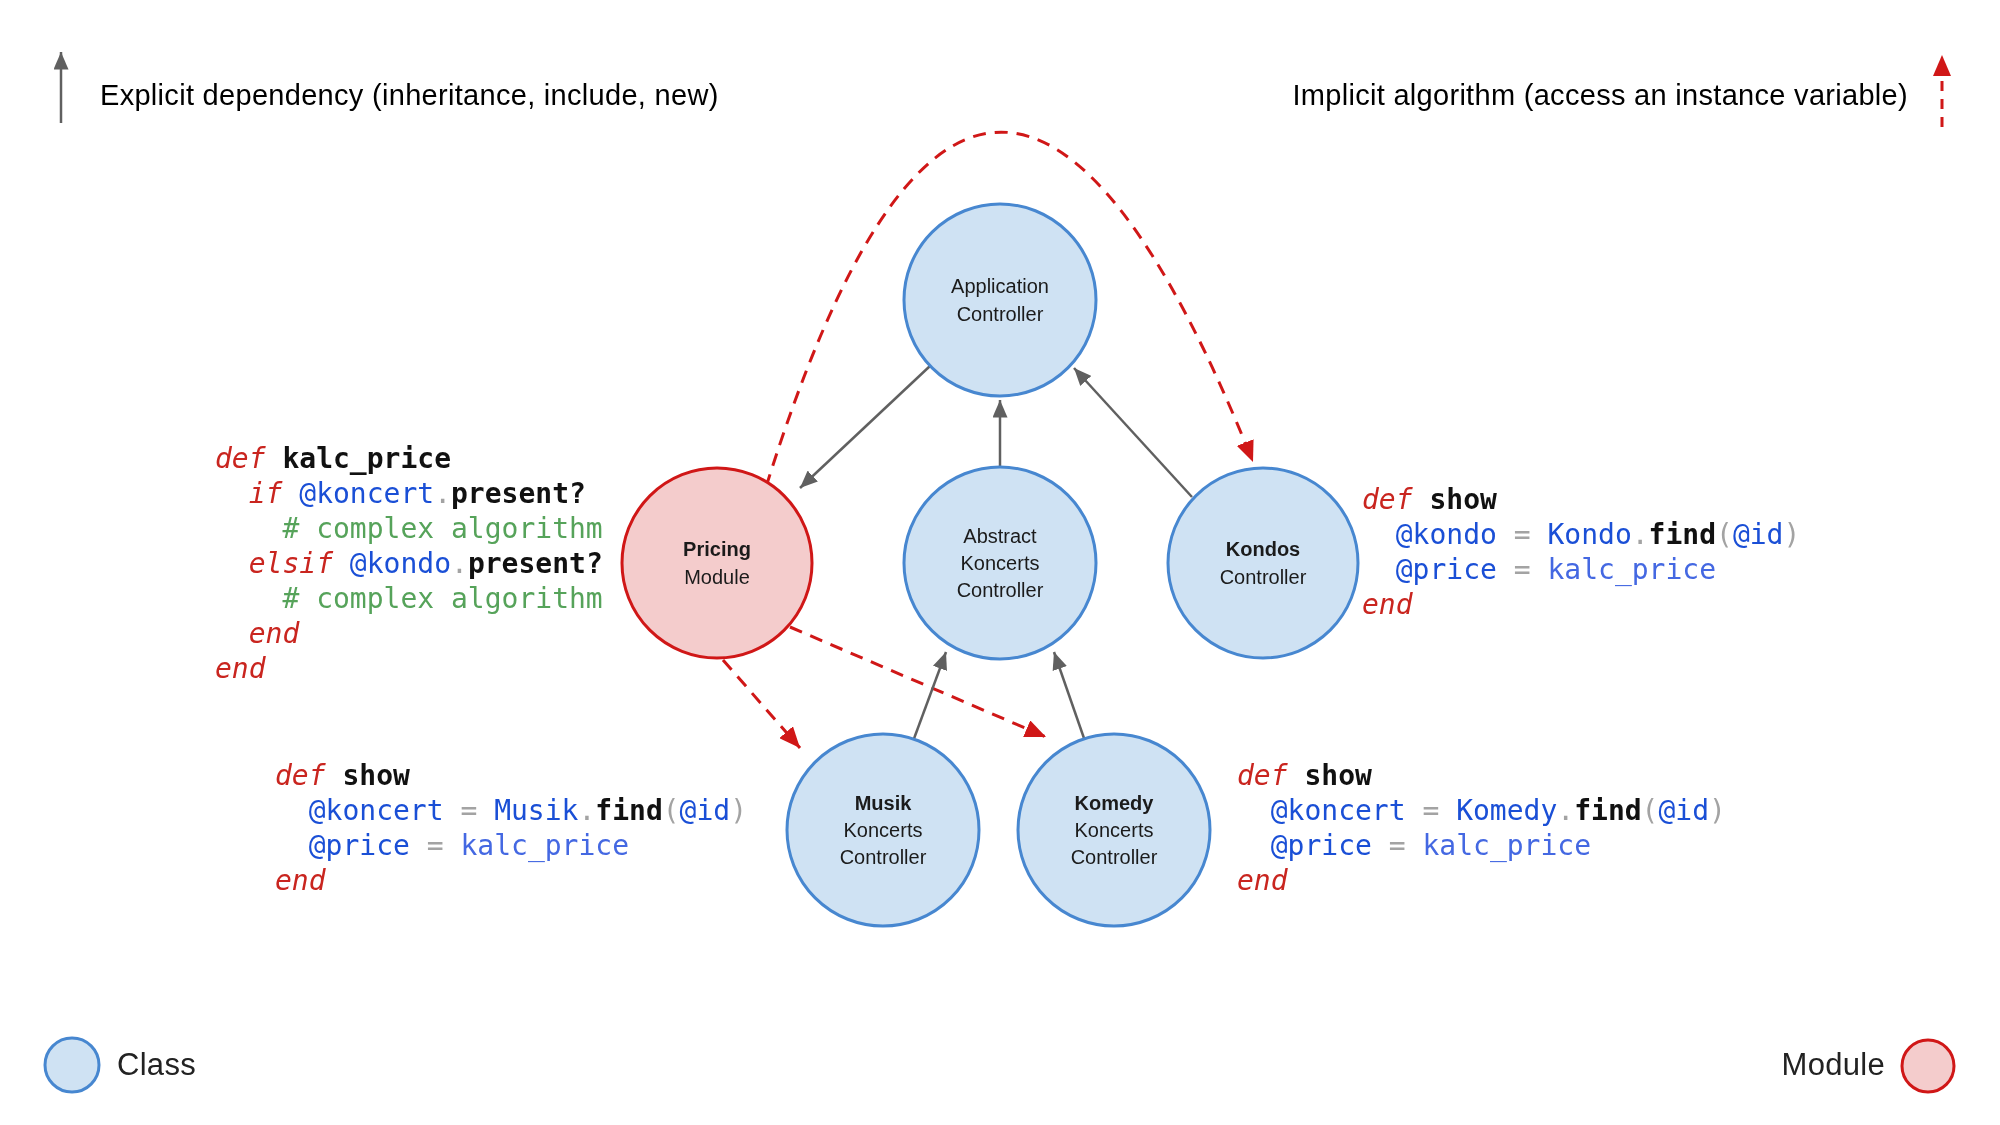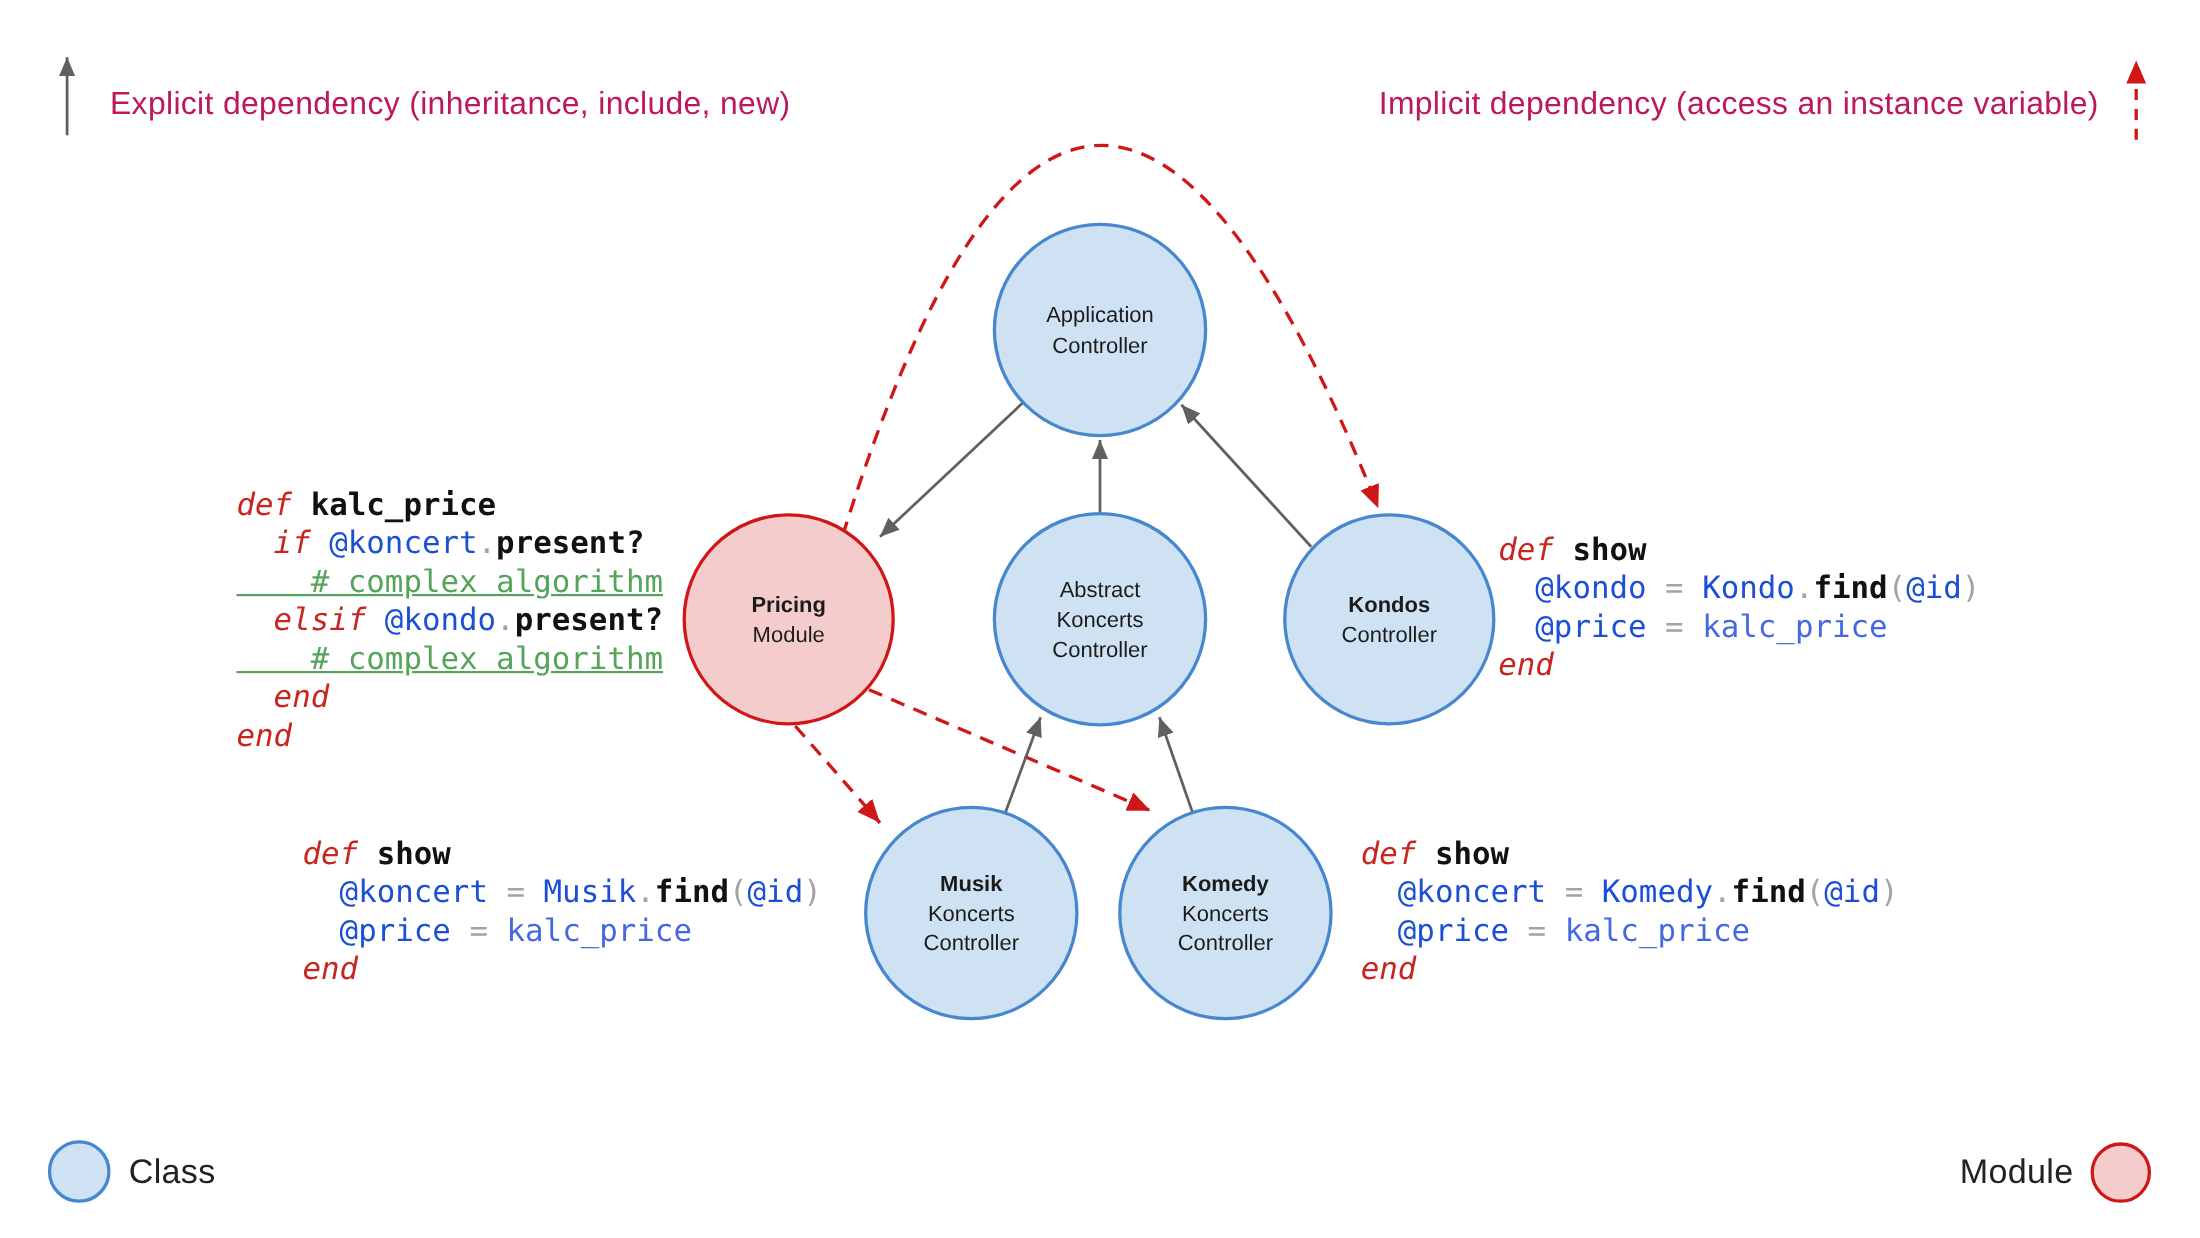--- a/index.html
+++ b/index.html
@@ -6,30 +6,30 @@
   #stage{position:relative;width:2000px;height:1125px;background:#ffffff;overflow:hidden;
          font-family:"Liberation Sans",sans-serif;}
   svg{position:absolute;left:0;top:0;}
   .node-blue{fill:#cfe2f3;stroke:#4787d0;stroke-width:3;}
   .node-pink{fill:#f4cccc;stroke:#d01717;stroke-width:3;}
   .exp{stroke:#606060;stroke-width:2.5;fill:none;}
   .imp{stroke:#d01717;stroke-width:3;fill:none;stroke-dasharray:13 9;}
   .imp-legend{stroke:#d01717;stroke-width:3;fill:none;stroke-dasharray:10 8;}
   .nlabel{font-family:"Liberation Sans",sans-serif;font-size:20px;fill:#1b1b1b;text-anchor:middle;}
   .nb{font-weight:700;}
-  .toplegend{position:absolute;top:79px;font-size:29px;letter-spacing:.3px;color:#be185d;white-space:nowrap;}
+  .toplegend{position:absolute;top:79px;font-size:29px;letter-spacing:.3px;color:#000000;white-space:nowrap;}
   .botlegend{position:absolute;top:1047px;font-size:31px;letter-spacing:.3px;color:#222222;white-space:nowrap;text-align:center;}
   .code{position:absolute;font-family:"DejaVu Sans Mono","Liberation Mono",monospace;
         font-size:28px;line-height:35px;white-space:pre;}
   .cl{white-space:pre;}
   .tk-kw{color:#c9251f;font-style:italic;}
   .tk-name{color:#111111;font-weight:700;}
   .tk-var{color:#1a4fd6;font-weight:400;}
   .tk-call{color:#4468e2;}
-  .tk-com{color:#56a35a;text-decoration:underline;}
+  .tk-com{color:#56a35a;}
   .tk-pun{color:#a3a3a3;}
 </style>
 </head>
 <body>
 
 <div id="stage">
 
   <svg width="2000" height="1125" viewBox="0 0 2000 1125">
     <defs>
       <marker id="mGray" markerWidth="7" markerHeight="6" refX="7" refY="3" orient="auto">
@@ -79,21 +79,21 @@
 
     <text class="nlabel nb" x="1114" y="810">Komedy</text>
     <text class="nlabel" x="1114" y="837">Koncerts</text>
     <text class="nlabel" x="1114" y="864">Controller</text>
 
     <circle cx="72" cy="1065" r="27" class="node-blue"></circle>
     <circle cx="1928" cy="1066" r="26" class="node-pink"></circle>
   </svg>
 
   <div class="toplegend" style="left:100px;">Explicit dependency (inheritance, include, new)</div>
-  <div class="toplegend" style="right:92px;">Implicit dependency (access an instance variable)</div>
+  <div class="toplegend" style="right:92px;">Implicit algorithm (access an instance variable)</div>
 
   <div class="botlegend" style="left:117px;">Class</div>
   <div class="botlegend" style="right:115px;">Module</div>
 
   <div class="code" style="left:215px;top:441px;"><div class="cl"><span class="tk-kw">def </span><span class="tk-name">kalc_price</span></div><div class="cl"><span class="tk-kw">  if </span><span class="tk-var">@koncert</span><span class="tk-pun">.</span><span class="tk-name">present?</span></div><div class="cl"><span class="tk-com">    # complex algorithm</span></div><div class="cl"><span class="tk-kw">  elsif </span><span class="tk-var">@kondo</span><span class="tk-pun">.</span><span class="tk-name">present?</span></div><div class="cl"><span class="tk-com">    # complex algorithm</span></div><div class="cl"><span class="tk-kw">  end</span></div><div class="cl"><span class="tk-kw">end</span></div></div>
   <div class="code" style="left:1362px;top:482px;"><div class="cl"><span class="tk-kw">def </span><span class="tk-name">show</span></div><div class="cl"><span class="tk-pun">  </span><span class="tk-var">@kondo</span><span class="tk-pun"> = </span><span class="tk-var">Kondo</span><span class="tk-pun">.</span><span class="tk-name">find</span><span class="tk-pun">(</span><span class="tk-var">@id</span><span class="tk-pun">)</span></div><div class="cl"><span class="tk-pun">  </span><span class="tk-var">@price</span><span class="tk-pun"> = </span><span class="tk-call">kalc_price</span></div><div class="cl"><span class="tk-kw">end</span></div></div>
   <div class="code" style="left:275px;top:758px;"><div class="cl"><span class="tk-kw">def </span><span class="tk-name">show</span></div><div class="cl"><span class="tk-pun">  </span><span class="tk-var">@koncert</span><span class="tk-pun"> = </span><span class="tk-var">Musik</span><span class="tk-pun">.</span><span class="tk-name">find</span><span class="tk-pun">(</span><span class="tk-var">@id</span><span class="tk-pun">)</span></div><div class="cl"><span class="tk-pun">  </span><span class="tk-var">@price</span><span class="tk-pun"> = </span><span class="tk-call">kalc_price</span></div><div class="cl"><span class="tk-kw">end</span></div></div>
   <div class="code" style="left:1237px;top:758px;"><div class="cl"><span class="tk-kw">def </span><span class="tk-name">show</span></div><div class="cl"><span class="tk-pun">  </span><span class="tk-var">@koncert</span><span class="tk-pun"> = </span><span class="tk-var">Komedy</span><span class="tk-pun">.</span><span class="tk-name">find</span><span class="tk-pun">(</span><span class="tk-var">@id</span><span class="tk-pun">)</span></div><div class="cl"><span class="tk-pun">  </span><span class="tk-var">@price</span><span class="tk-pun"> = </span><span class="tk-call">kalc_price</span></div><div class="cl"><span class="tk-kw">end</span></div></div>
 
 </div>

